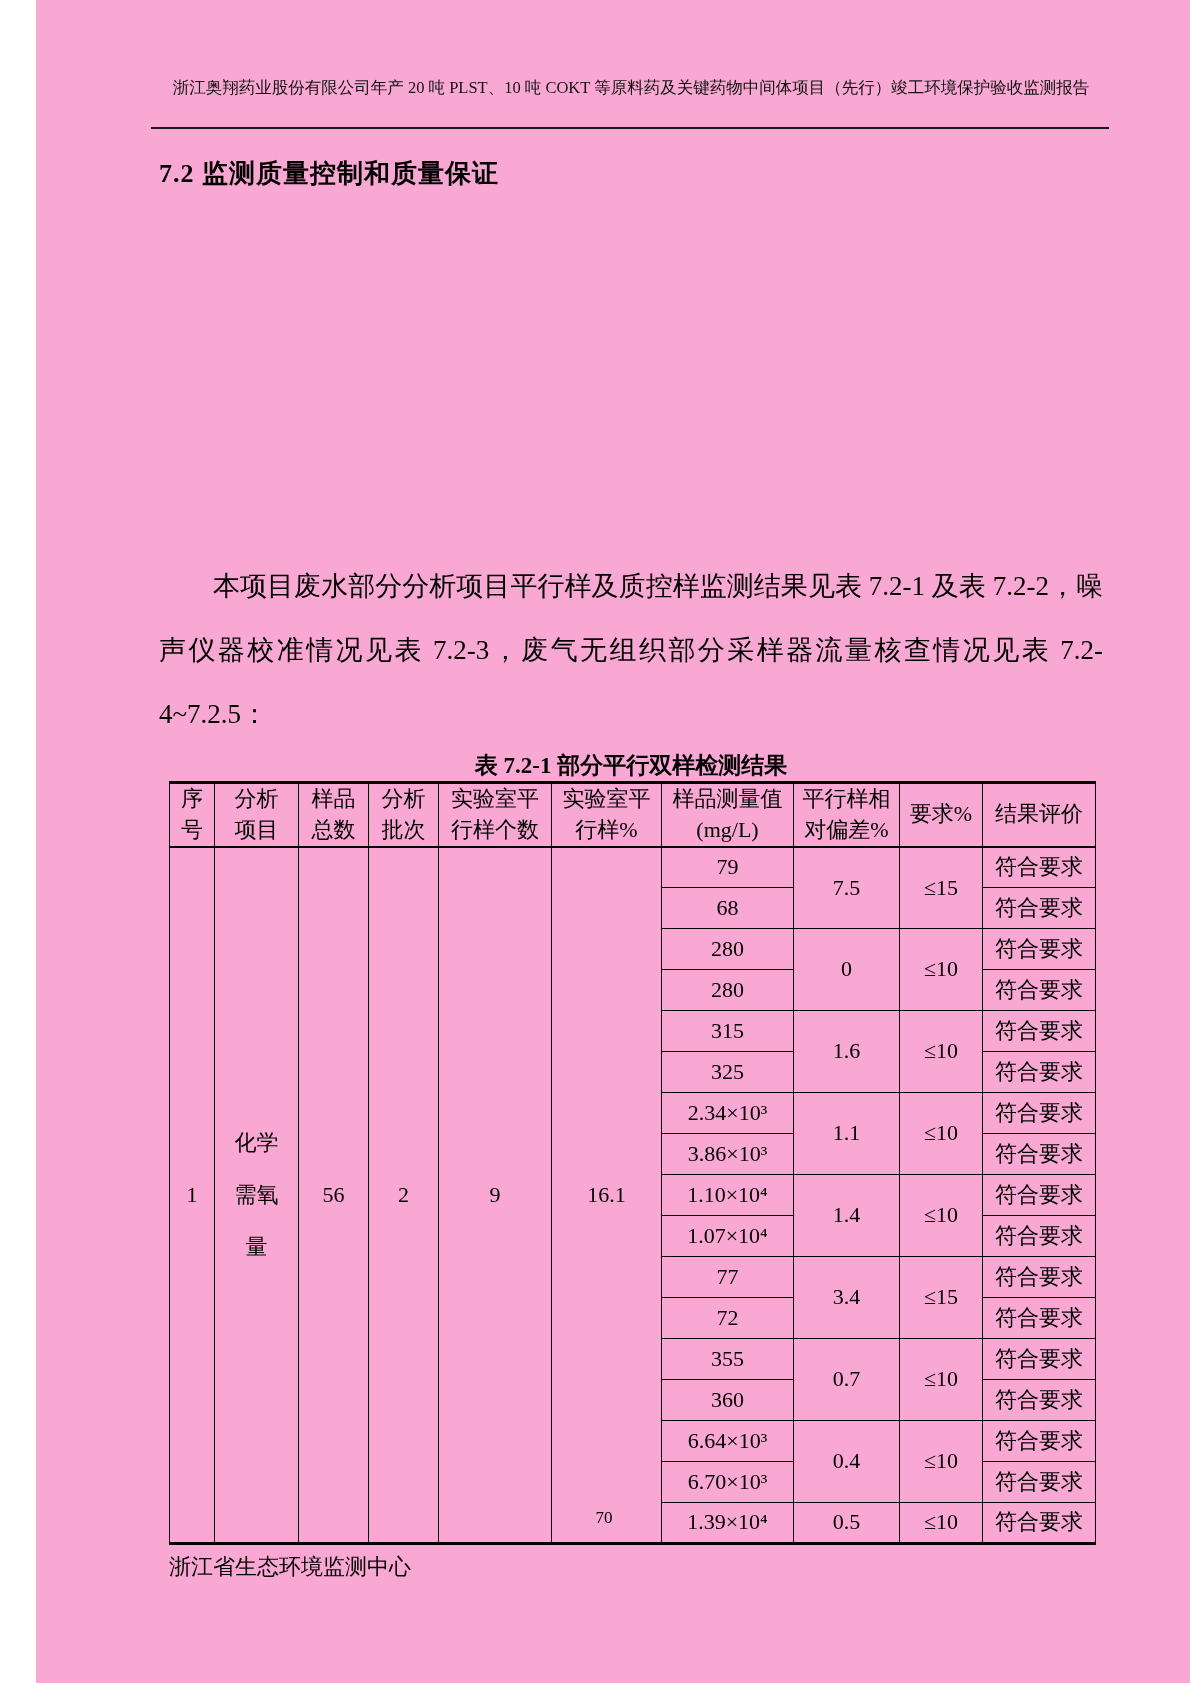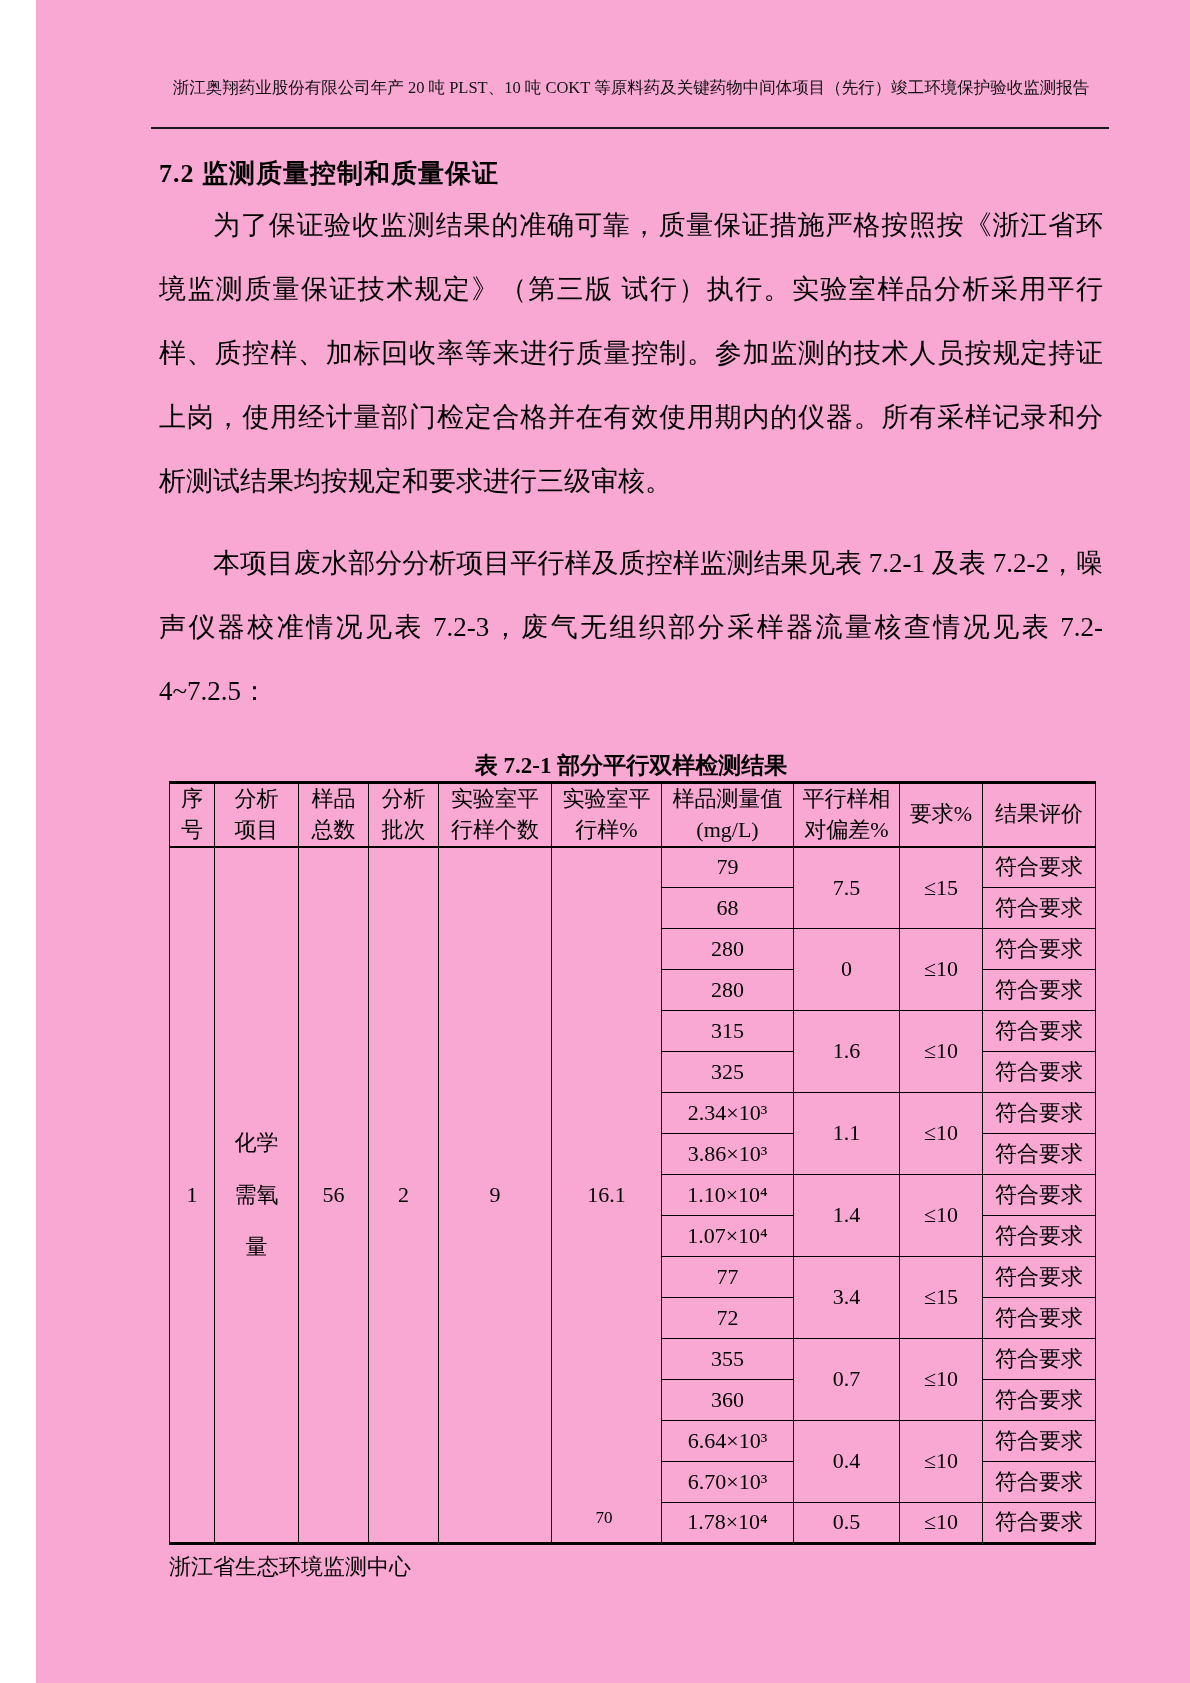--- a/index.html
+++ b/index.html
@@ -21,21 +21,21 @@
   .section-title {
     position:absolute; top:156px; left:123px;
     font-size:26px; font-weight:bold; letter-spacing:1px;
   }
   .para {
     position:absolute; left:123px; width:944px;
     font-size:27px; line-height:64px;
     text-align:justify; text-indent:54px;
   }
   .para1 { top:193px; }
-  .para2 { top:531px; }
+  .para2 { top:554px; }
   .table-caption {
     position:absolute; top:750px; left:123px; width:944px;
     text-align:center; font-size:23px; font-weight:bold;
   }
   table.qc {
     position:absolute; top:781px; left:133px; width:926px;
     border-collapse:collapse; table-layout:fixed;
     font-size:22px; text-align:center;
     border-top:3px solid #000; border-bottom:3px solid #000;
   }
@@ -60,21 +60,20 @@
 </head>
 <body>
 
 <div class="page">
 
   <div class="doc-header">浙江奥翔药业股份有限公司年产 20 吨 PLST、10 吨 COKT 等原料药及关键药物中间体项目（先行）竣工环境保护验收监测报告</div>
   <div class="header-rule"></div>
 
   <h1 class="section-title">7.2 监测质量控制和质量保证</h1>
 
-  <p class="para para1">为了保证验收监测结果的准确可靠，质量保证措施严格按照按《浙江省环境监测质量保证技术规定》（第三版 试行）执行。实验室样品分析采用平行样、质控样、加标回收率等来进行质量控制。参加监测的技术人员按规定持证上岗，使用经计量部门检定合格并在有效使用期内的仪器。所有采样记录和分析测试结果均按规定和要求进行三级审核。</p>
   <p class="para para2">本项目废水部分分析项目平行样及质控样监测结果见表 7.2-1 及表 7.2-2，噪声仪器校准情况见表 7.2-3，废气无组织部分采样器流量核查情况见表 7.2-4~7.2.5：</p>
 
   <div class="table-caption">表 7.2-1  部分平行双样检测结果</div>
 
   <table class="qc" id="qc-table">
     <colgroup>
       <col style="width:45px">
         <col style="width:84px">
         <col style="width:70px">
       <col style="width:70px">
@@ -188,21 +187,21 @@
           <td>6.64×10³</td>
           <td rowspan="2">0.4</td>
           <td rowspan="2">≤10</td>
           <td>符合要求</td>
         </tr>
         <tr>
           <td>6.70×10³</td>
           <td>符合要求</td>
         </tr>
         <tr>
-          <td>1.78×10⁴</td>
+          <td>1.39×10⁴</td>
           <td rowspan="1">0.5</td>
           <td rowspan="1">≤10</td>
           <td>符合要求</td>
         </tr>
       </tbody>
   </table>
 
   <div class="footer-left">浙江省生态环境监测中心</div>
   <div class="page-num">70</div>
 

